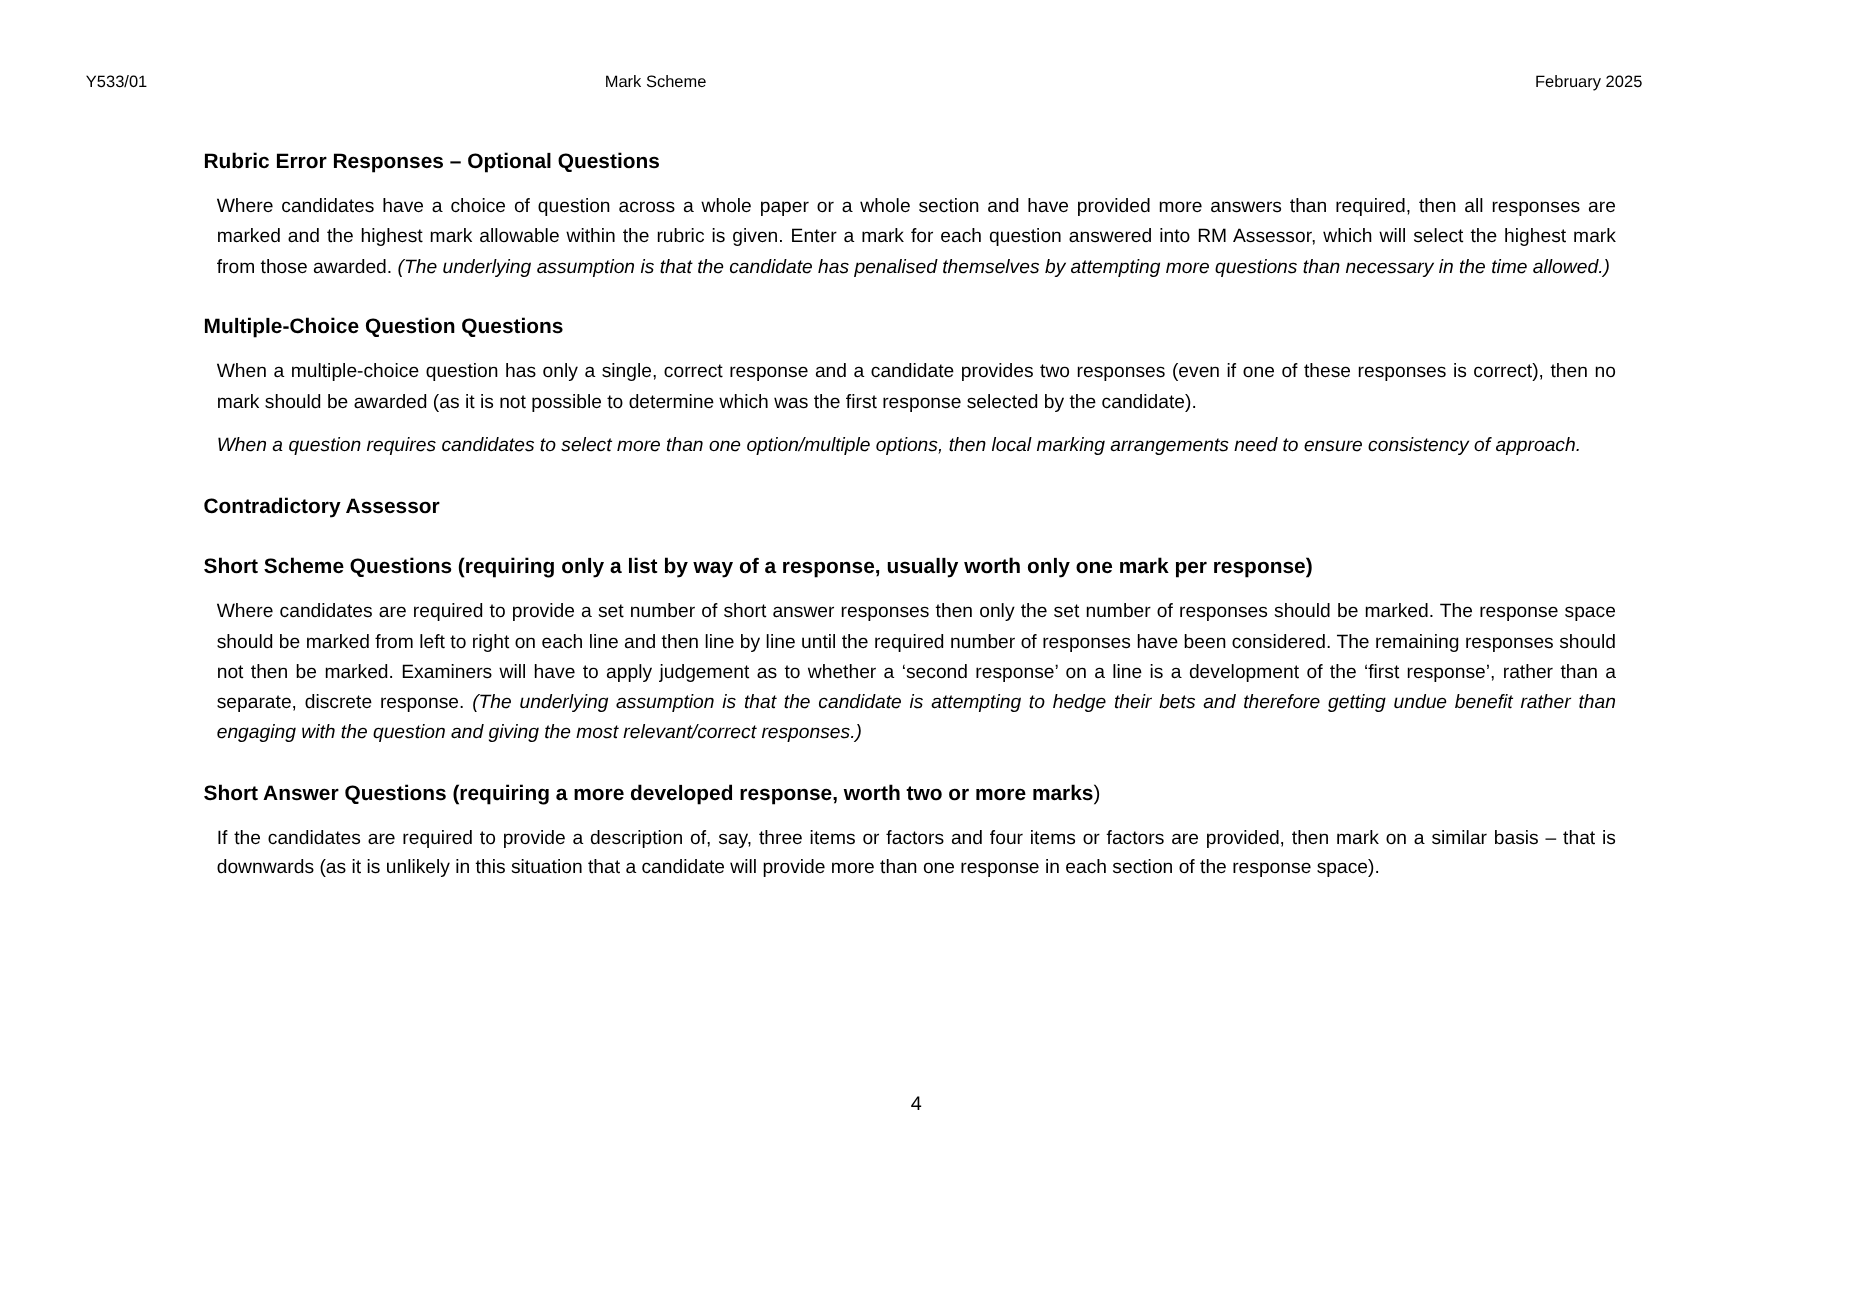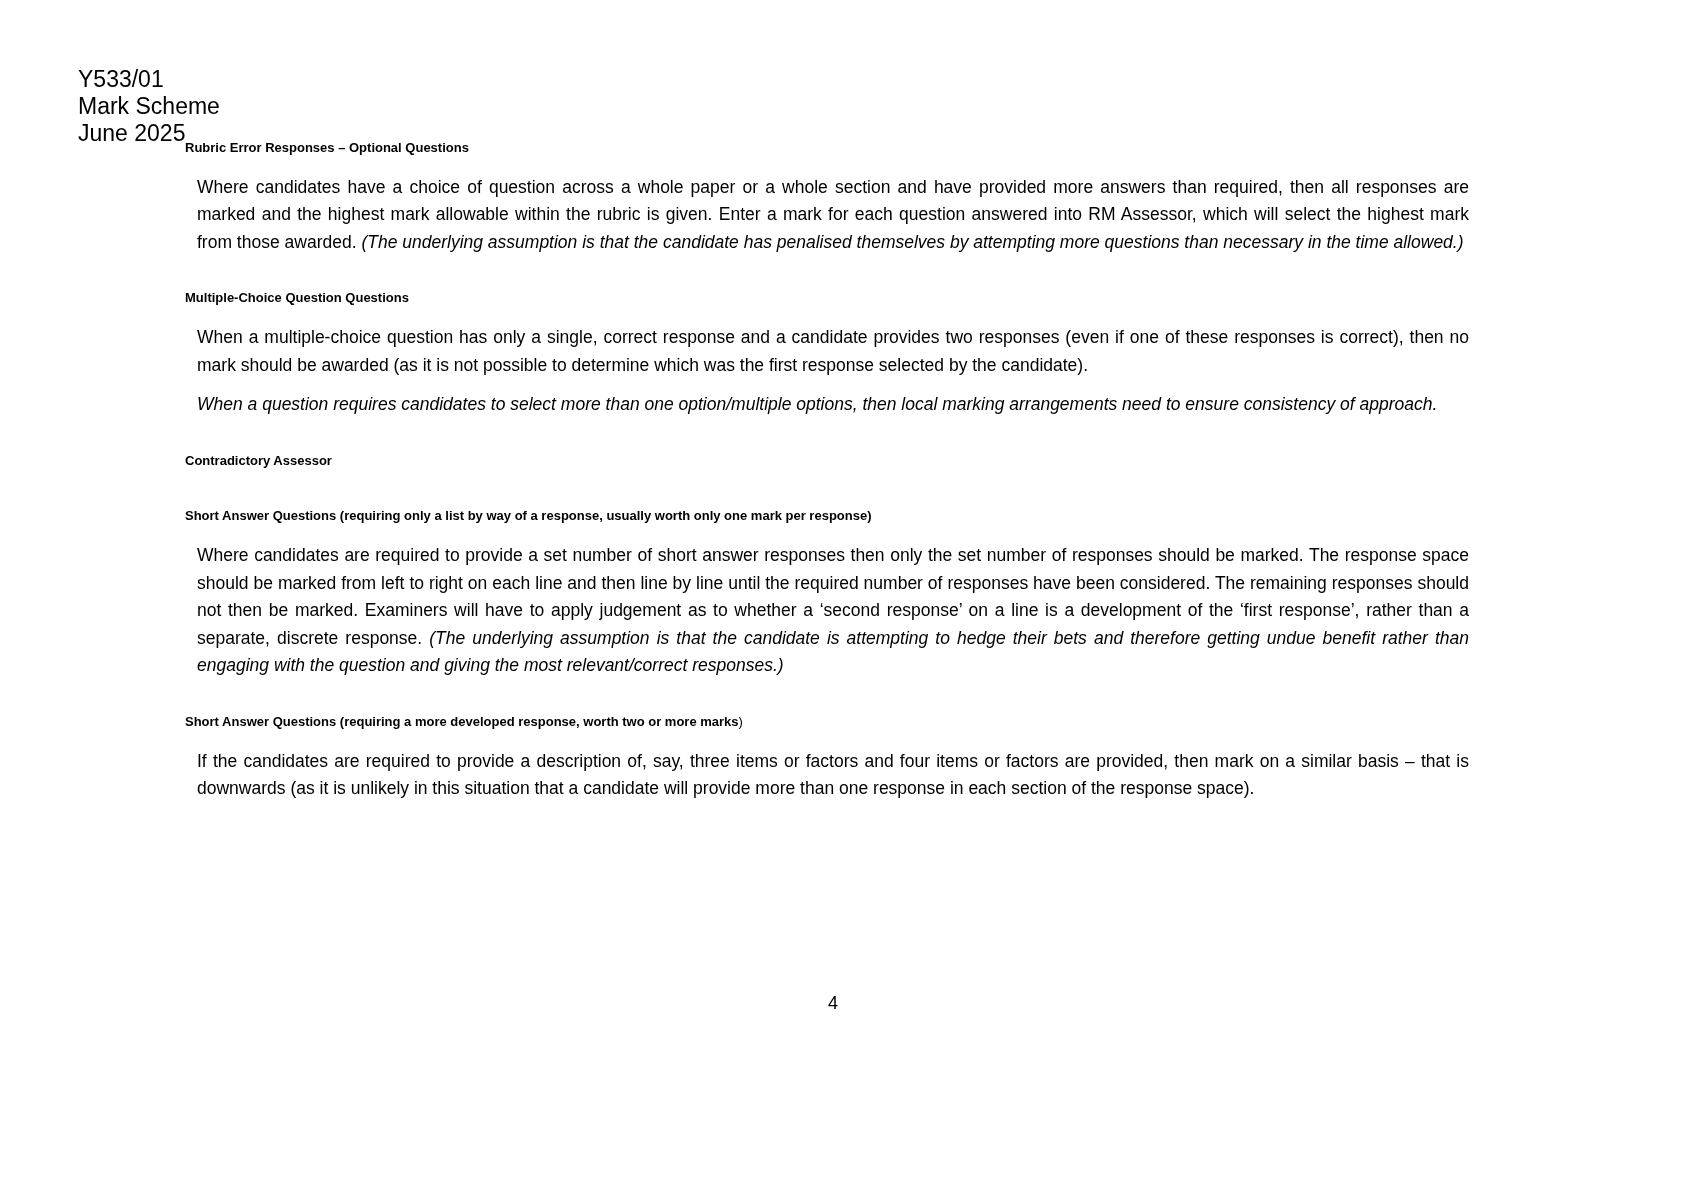--- a/index.html
+++ b/index.html
@@ -16,37 +16,36 @@
     color: #000000;
     -webkit-font-smoothing: antialiased;
   }
   .page-header {
     position: absolute;
     top: 66px;
     left: 78px;
     right: 190px;
     display: flex;
     align-items: baseline;
-    font-size: 23px;
-    flex-direction: column;
+    font-size: 15px;
   }
   .page-header .hcol { flex: 1; }
   .page-header .hleft  { text-align: left; }
   .page-header .hcenter{ text-align: left; }
   .page-header .hright { text-align: right; }
 
   .doc-content {
     position: absolute;
     top: 134px;
     left: 185px;
     width: 1296px;
   }
   .section { margin-bottom: 28px; }
   .section h2 {
-    font-size: 13px;
+    font-size: 19px;
     font-weight: bold;
     margin: 0;
     padding: 0;
     line-height: 27.6px;
   }
   .section p {
     font-size: 17.5px;
     margin: 12px;
     padding: 0;
     line-height: 27.6px;
@@ -63,38 +62,38 @@
     text-align: center;
     font-size: 18px;
   }
 </style>
 </head>
 <body>
 
 <header class="page-header">
   <span class="hcol hleft">Y533/01</span>
   <span class="hcol hcenter">Mark Scheme</span>
-  <span class="hcol hright">June 2025</span>
+  <span class="hcol hright">February 2025</span>
 </header>
 
 <main class="doc-content">
     <section class="section">
       <h2><span>Rubric Error Responses – Optional Questions</span></h2>
       <p><span>Where candidates have a choice of question across a whole paper or a whole section and have provided more answers than required, then all responses are marked and the highest mark allowable within the rubric is given. Enter a mark for each question answered into RM Assessor, which will select the highest mark from those awarded. </span><span class="italic">(The underlying assumption is that the candidate has penalised themselves by attempting more questions than necessary in the time allowed.)</span></p>
     </section>
     <section class="section">
       <h2><span>Multiple-Choice Question Questions</span></h2>
       <p><span>When a multiple-choice question has only a single, correct response and a candidate provides two responses (even if one of these responses is correct), then no mark should be awarded (as it is not possible to determine which was the first response selected by the candidate).</span></p>
       <p><span class="italic">When a question requires candidates to select more than one option/multiple options, then local marking arrangements need to ensure consistency of approach.</span></p>
     </section>
     <section class="section">
       <h2><span>Contradictory Assessor</span></h2>
     </section>
     <section class="section">
-      <h2><span>Short Answer Questions (requiring only a list by way of a response, usually worth only one mark per response)</span></h2>
+      <h2><span>Short Scheme Questions (requiring only a list by way of a response, usually worth only one mark per response)</span></h2>
       <p><span>Where candidates are required to provide a set number of short answer responses then only the set number of responses should be marked. The response space should be marked from left to right on each line and then line by line until the required number of responses have been considered.  The remaining responses should not then be marked. Examiners will have to apply judgement as to whether a ‘second response’ on a line is a development of the ‘first response’, rather than a separate, discrete response.  </span><span class="italic">(The underlying assumption is that the candidate is attempting to hedge their bets and therefore getting undue benefit rather than engaging with the question and giving the most relevant/correct responses.)</span></p>
     </section>
     <section class="section">
       <h2><span>Short Answer Questions (requiring a more developed response, worth two or more marks</span><span class="normal">)</span></h2>
       <p><span>If the candidates are required to provide a description of, say, three items or factors and four items or factors are provided, then mark on a similar basis – that is downwards (as it is unlikely in this situation that a candidate will provide more than one response in each section of the response space).</span></p>
     </section>
   </main>
 
 <footer class="page-footer">
   <span>4</span>

